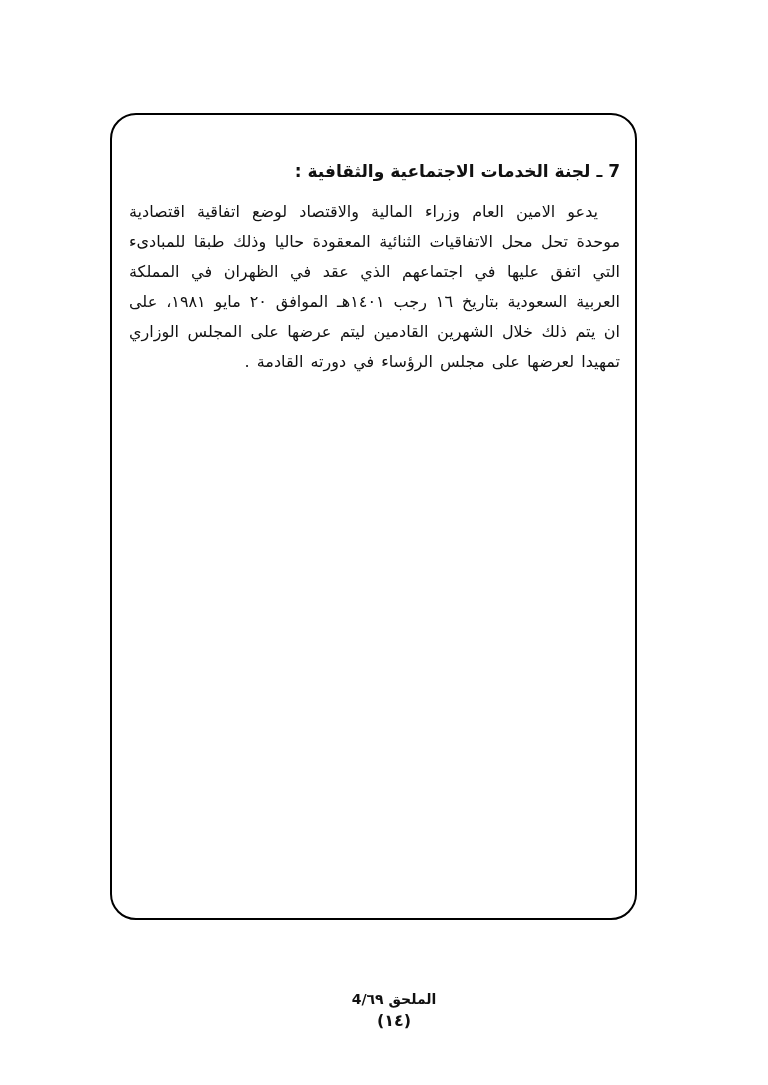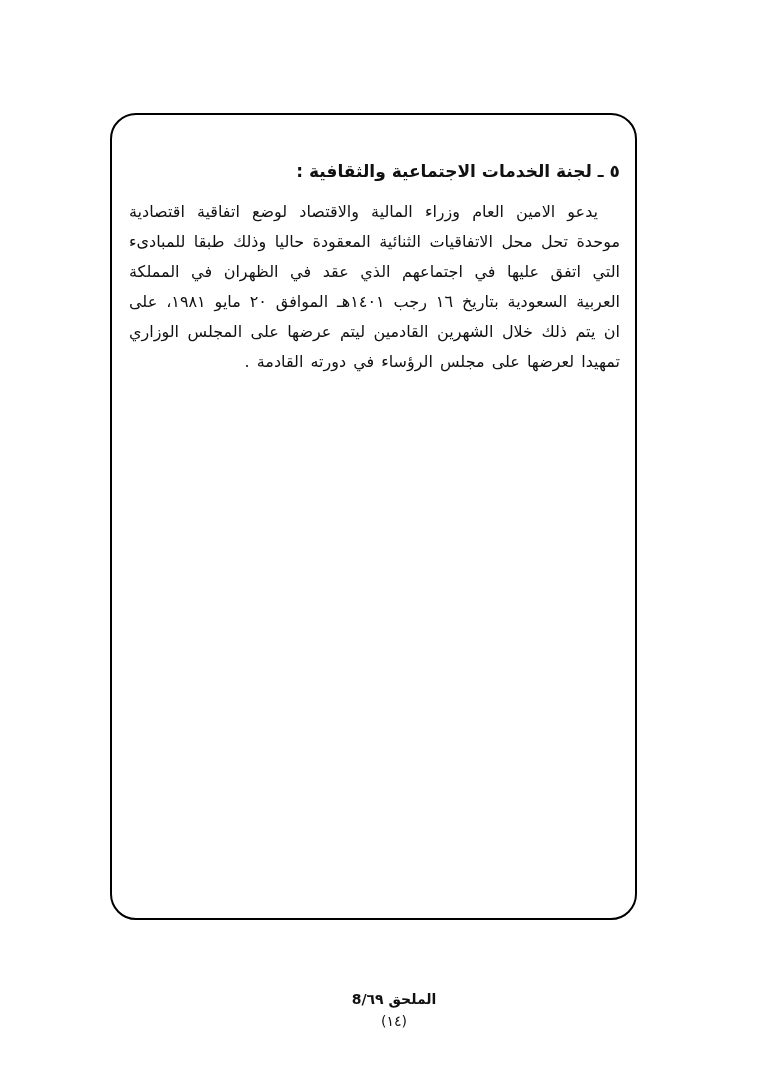--- a/index.html
+++ b/index.html
@@ -51,29 +51,29 @@
     width: 748px;
     text-align: center;
     direction: rtl;
   }
   .annex {
     font-size: 14px;
     font-weight: bold;
     line-height: 22px;
   }
   .pagenum {
-    font-size: 14px;
-    font-weight: normal;
+    font-size: 16px;
+    font-weight: bold;
     line-height: 22px;
   }
 </style>
 </head>
 <body>
 
 <div class="frame">
-  <h1 class="heading">٥ ـ لجنة الخدمات الاجتماعية والثقافية :</h1>
+  <h1 class="heading">7 ـ لجنة الخدمات الاجتماعية والثقافية :</h1>
   <p class="para">يدعو الامين العام وزراء المالية والاقتصاد لوضع اتفاقية اقتصادية موحدة تحل محل الاتفاقيات الثنائية المعقودة حاليا وذلك طبقا للمبادىء التي اتفق عليها في اجتماعهم الذي عقد في الظهران في المملكة العربية السعودية بتاريخ ١٦ رجب ١٤٠١هـ الموافق ٢٠ مايو ١٩٨١، على ان يتم ذلك خلال الشهرين القادمين ليتم عرضها على المجلس الوزاري تمهيدا لعرضها على مجلس الرؤساء في دورته القادمة .</p>
 </div>
 
 <div class="footer">
-  <div class="annex">الملحق 8/٦٩</div>
+  <div class="annex">الملحق 4/٦٩</div>
   <div class="pagenum">(١٤)</div>
 </div>
 
 </body></html>

